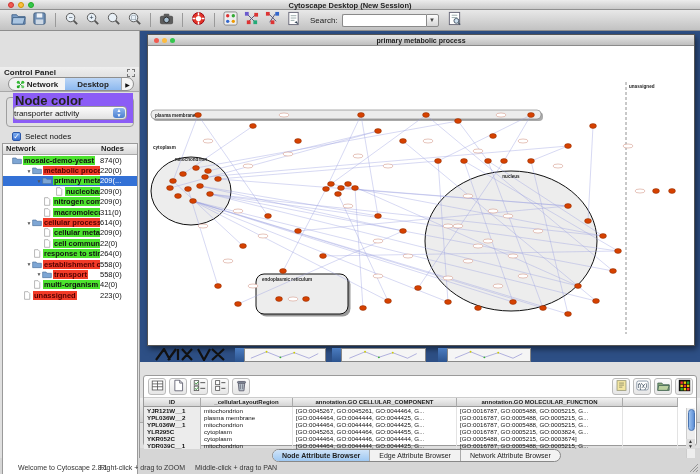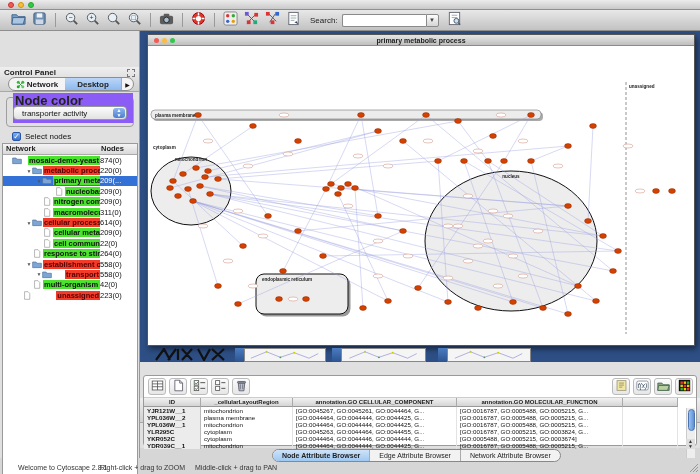--- a/index.html
+++ b/index.html
@@ -35,38 +35,38 @@
   .float-icon { position:absolute; right:4px; top:2px; width:8px; height:8px; border:1px dashed #777; }
 
   #cp-tabs { left:8px; top:46px; width:126px; height:14px; display:flex; border:1px solid #8e8e8e; border-radius:7px; background:#f4f4f4; overflow:hidden; align-items:stretch;}
   .cp-tab { flex:1; font-size:8px; font-weight:bold; color:#222; display:flex; align-items:center; justify-content:center; gap:2px;}
   .cp-tab.sel { background:linear-gradient(#bcd6f6,#8db9ef); }
   #cp-tab-more { width:12px; display:flex; align-items:center; justify-content:center; font-size:6px; color:#111; border-left:1px solid #aaa;}
 
   #node-color-group { left:6px; top:66px; width:128px; height:30px; border:1px solid #9f9f9f; border-radius:4px; }
   #node-color-legend { position:absolute; left:6px; top:-5px; background:#8b5cf6; padding:0 2px; font-size:13px; font-weight:bold; color:#222;}
   #node-color-combo { position:absolute; left:6px; top:8px; width:114px; height:14px; background:linear-gradient(#fcfcfc,#e2e2e2);
-     border:1px solid #979797; border-radius:4px; font-size:8px; display:flex; align-items:center; padding-left:8px; color:#111;}
+     border:1px solid #979797; border-radius:4px; font-size:8px; display:flex; align-items:center; color:#111;}
   #combo-arrows { position:absolute; right:1px; top:1px; width:12px; height:10px; border-radius:3px;
      background:linear-gradient(#8fb6ef,#4a7fd0); color:#fff; font-size:5px; line-height:5px; text-align:center; }
 
   #select-nodes-row { left:12px; top:101px; display:flex; align-items:center; gap:4px; }
   #select-nodes-box { width:9px; height:9px; border-radius:2px; background:linear-gradient(#7fb0f2,#3a6fd0);
      border:1px solid #2a56a8; color:#fff; font-size:8px; line-height:8px; text-align:center; }
   #select-nodes-label { font-size:8px; color:#111; }
 
   #tree-panel { left:2px; top:112px; width:136px; height:343px; background:#fff; border:1px solid #9a9a9a; overflow:hidden;}
   #tree-header { height:11px; display:flex; background:linear-gradient(#f4f4f4,#d9d9d9); border-bottom:1px solid #aaa; font-size:7.5px; font-weight:bold; color:#222;}
   #tree-header .h1 { flex:1; padding-left:3px;} #tree-header .h2 { width:36px;}
   .tree-row { height:10.4px; display:flex; align-items:center; font-size:7.5px; white-space:nowrap; }
   .tree-row.sel { background:#3371d6; }
   .tr-arrow { width:6px; font-size:5px; color:#555; text-align:center; flex:none;}
   .tr-icon { flex:none; display:flex; margin-right:1px;}
   .tr-icon svg { width:10px; height:9px;}
-  .tr-label-wrap { flex:1; overflow:hidden;text-align:right; }
+  .tr-label-wrap { flex:1; overflow:hidden; }
   .tr-label { font-weight:bold; padding:0 1px; color:#111; }
   .tr-label.green { background:#4ce32e; }
   .tr-label.red { background:#f23b28; color:#550000; }
   .tr-count { width:37px; flex:none; color:#111; }
   .tree-row.sel .tr-count { color:#fff; }
 
   
   #desktop { left:140px; top:31px; width:560px; height:331px; background:#2d4f85; overflow:hidden;}
   #net-window { left:7px; top:3px; width:548px; height:312px; background:#fff; border:1px solid #555;
      box-shadow:2px 3px 6px rgba(0,0,0,.5); }
@@ -115,20 +115,21 @@
   #status-welcome { left:18px; top:3px; } #status-zoom { left:100px; top:3px; } #status-pan { left:195px; top:3px; }
   #resize-grip { right:1px; top:2px; width:10px; height:10px; }
 </style>
 </head>
 <body>
 
 <div class="abs" id="titlebar">
   <div class="abs light" id="light-close"></div>
   <div class="abs light" id="light-min"></div>
   <div class="abs light" id="light-zoom"></div>
+  <div class="abs" id="app-title">Cytoscape Desktop (New Session)</div>
 </div>
 
 <div class="abs" id="toolbar">
 
 <div class="tool-btn">
       <span><svg viewBox="0 0 16 16">
           <path d="M1 4 h5 l1.5 2 H15 v8 H1z" fill="#7b9ec7" stroke="#44658c"></path>
           <path d="M2 7 h13 l-2 7 H1z" fill="#aac5e1" stroke="#44658c"></path>
         </svg></span>
     </div>

